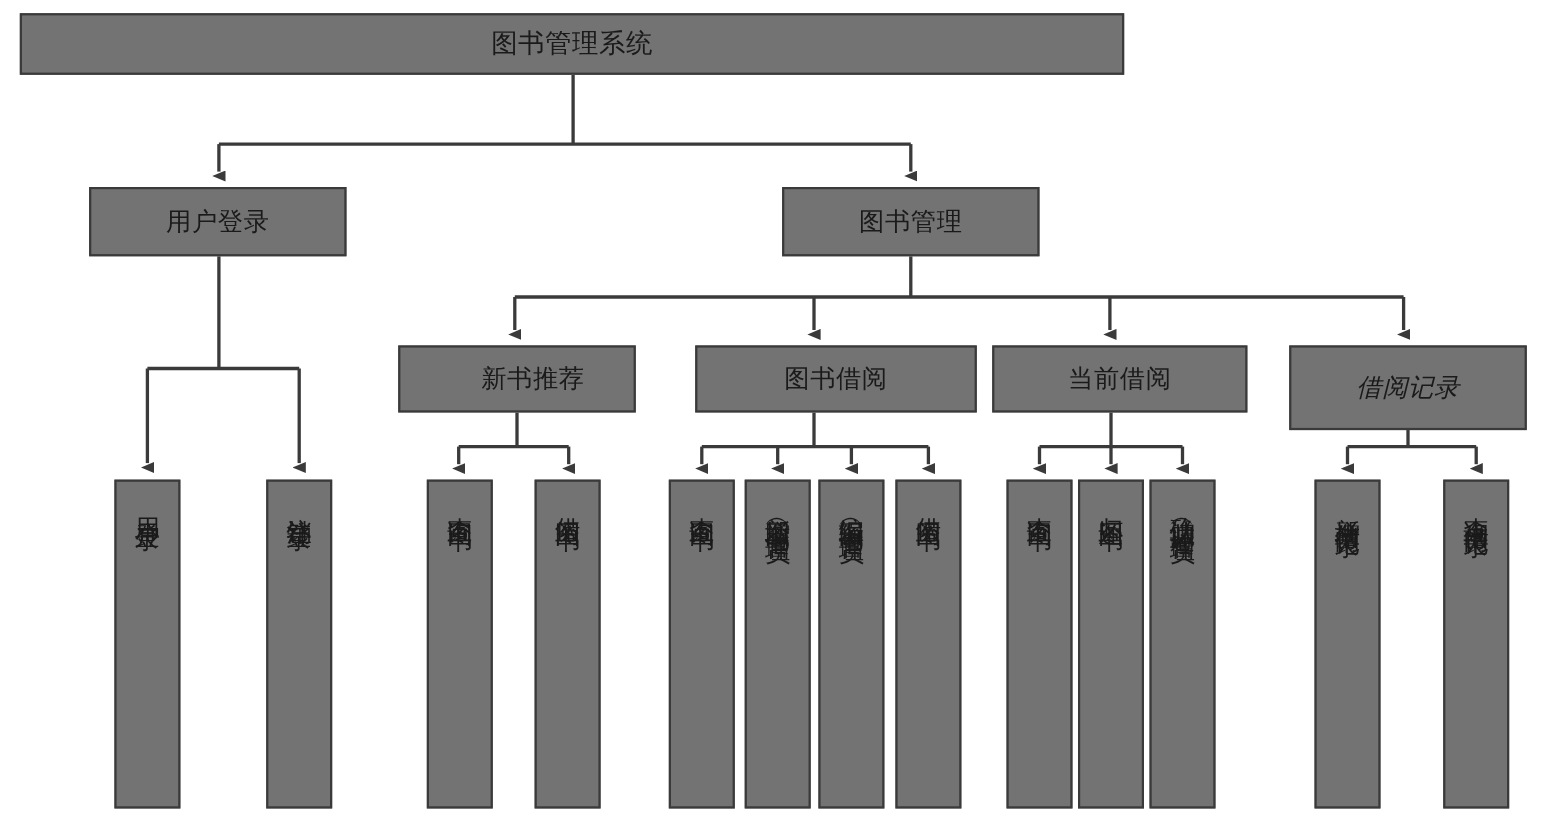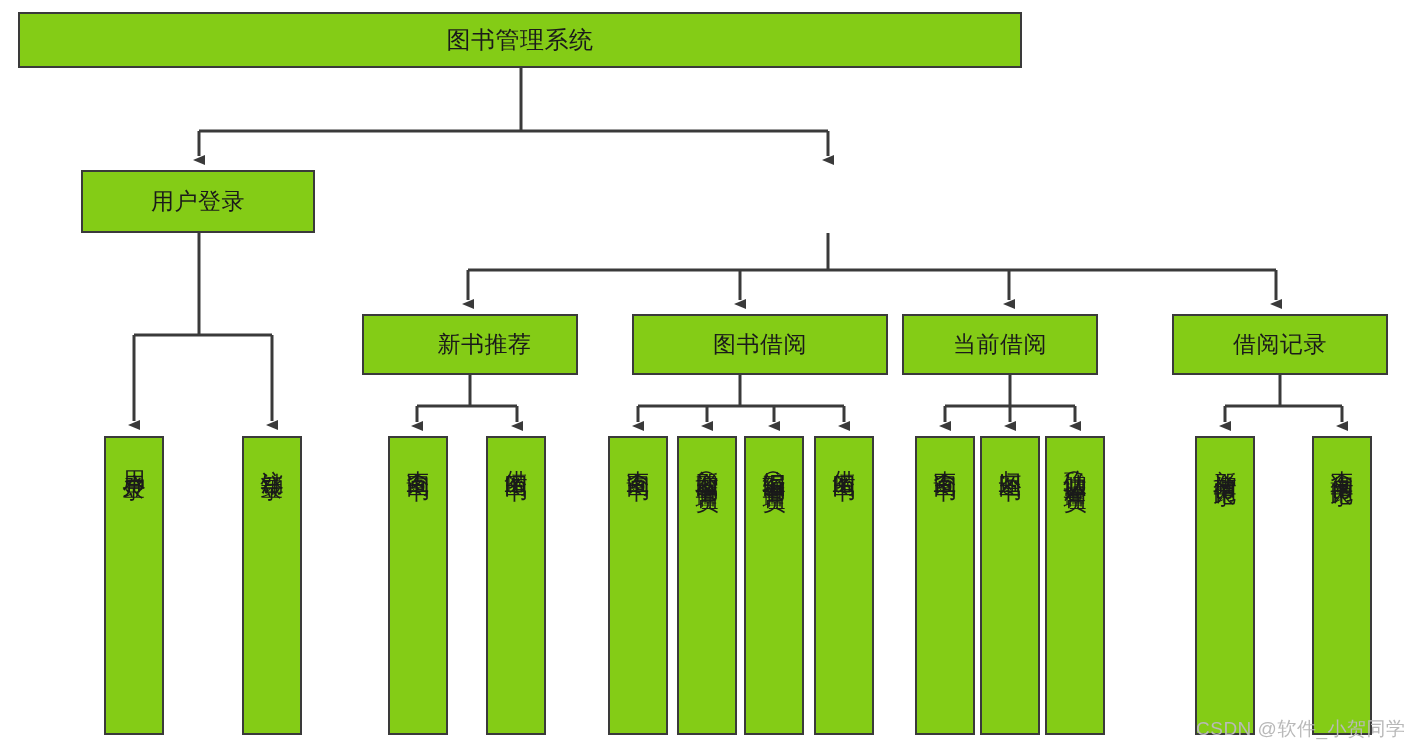--- a/index.html
+++ b/index.html
@@ -22,21 +22,21 @@
     left: 0;
     top: 0;
     width: 1405px;
     height: 747px;
     pointer-events: none;
   }
   .node {
     position: absolute;
     box-sizing: border-box;
     border: 2.5px solid #3a3a3a;
-    background: #84cc16;
+    background: #737373;
     display: flex;
     align-items: center;
     justify-content: center;
     color: #1a1a1a;
   }
   .node .label {
     display: block;
     text-align: center;
     line-height: 1.18;
     letter-spacing: 0.5px;
@@ -122,31 +122,34 @@
     </g>
   </svg>
 
   <div class="node root horiz" style="left:18px; top:12px; width:1004px; height:56px;">
     <span class="label">图书管理系统</span>
   </div>
 
   <div class="node horiz" style="left:81px; top:170px; width:234px; height:63px;">
     <span class="label">用户登录</span>
   </div>
+  <div class="node horiz" style="left:711px; top:170px; width:234px; height:63px;">
+    <span class="label">图书管理</span>
+  </div>
 
   <div class="node horiz" style="left:362px; top:314px; width:216px; height:61px;padding-left:29px;">
     <span class="label">新书推荐</span>
   </div>
   <div class="node horiz" style="left:632px; top:314px; width:256px; height:61px;">
     <span class="label">图书借阅</span>
   </div>
-  <div class="node horiz" style="left:902px; top:314px; width:196px; height:61px;">
+  <div class="node horiz" style="left:902px; top:314px; width:232px; height:61px;">
     <span class="label">当前借阅</span>
   </div>
-  <div class="node horiz" style="left:1172px; top:314px; width:216px; height:61px;">
+  <div class="node horiz" style="left:1172px; top:314px; width:216px; height:77px;font-style:italic;">
     <span class="label">借阅记录</span>
   </div>
 
   <div class="node vert" style="left:104px; top:436px; width:60px; height:299px;">
     <span class="label">用户登录</span>
   </div>
   <div class="node vert" style="left:242px; top:436px; width:60px; height:299px;">
     <span class="label">注销登录</span>
   </div>
   <div class="node vert" style="left:388px; top:436px; width:60px; height:299px;">
@@ -176,15 +179,14 @@
   <div class="node vert" style="left:1045px; top:436px; width:60px; height:299px;">
     <span class="label">确认归还（管理员）</span>
   </div>
   <div class="node vert" style="left:1195px; top:436px; width:60px; height:299px;">
     <span class="label">新增借阅记录</span>
   </div>
   <div class="node vert" style="left:1312px; top:436px; width:60px; height:299px;">
     <span class="label">查询借阅记录</span>
   </div>
 
-  <div class="watermark" style="left:1196px; top:716px;">CSDN @软件_小贺同学</div>
 
 </div>
 
 </body></html>

